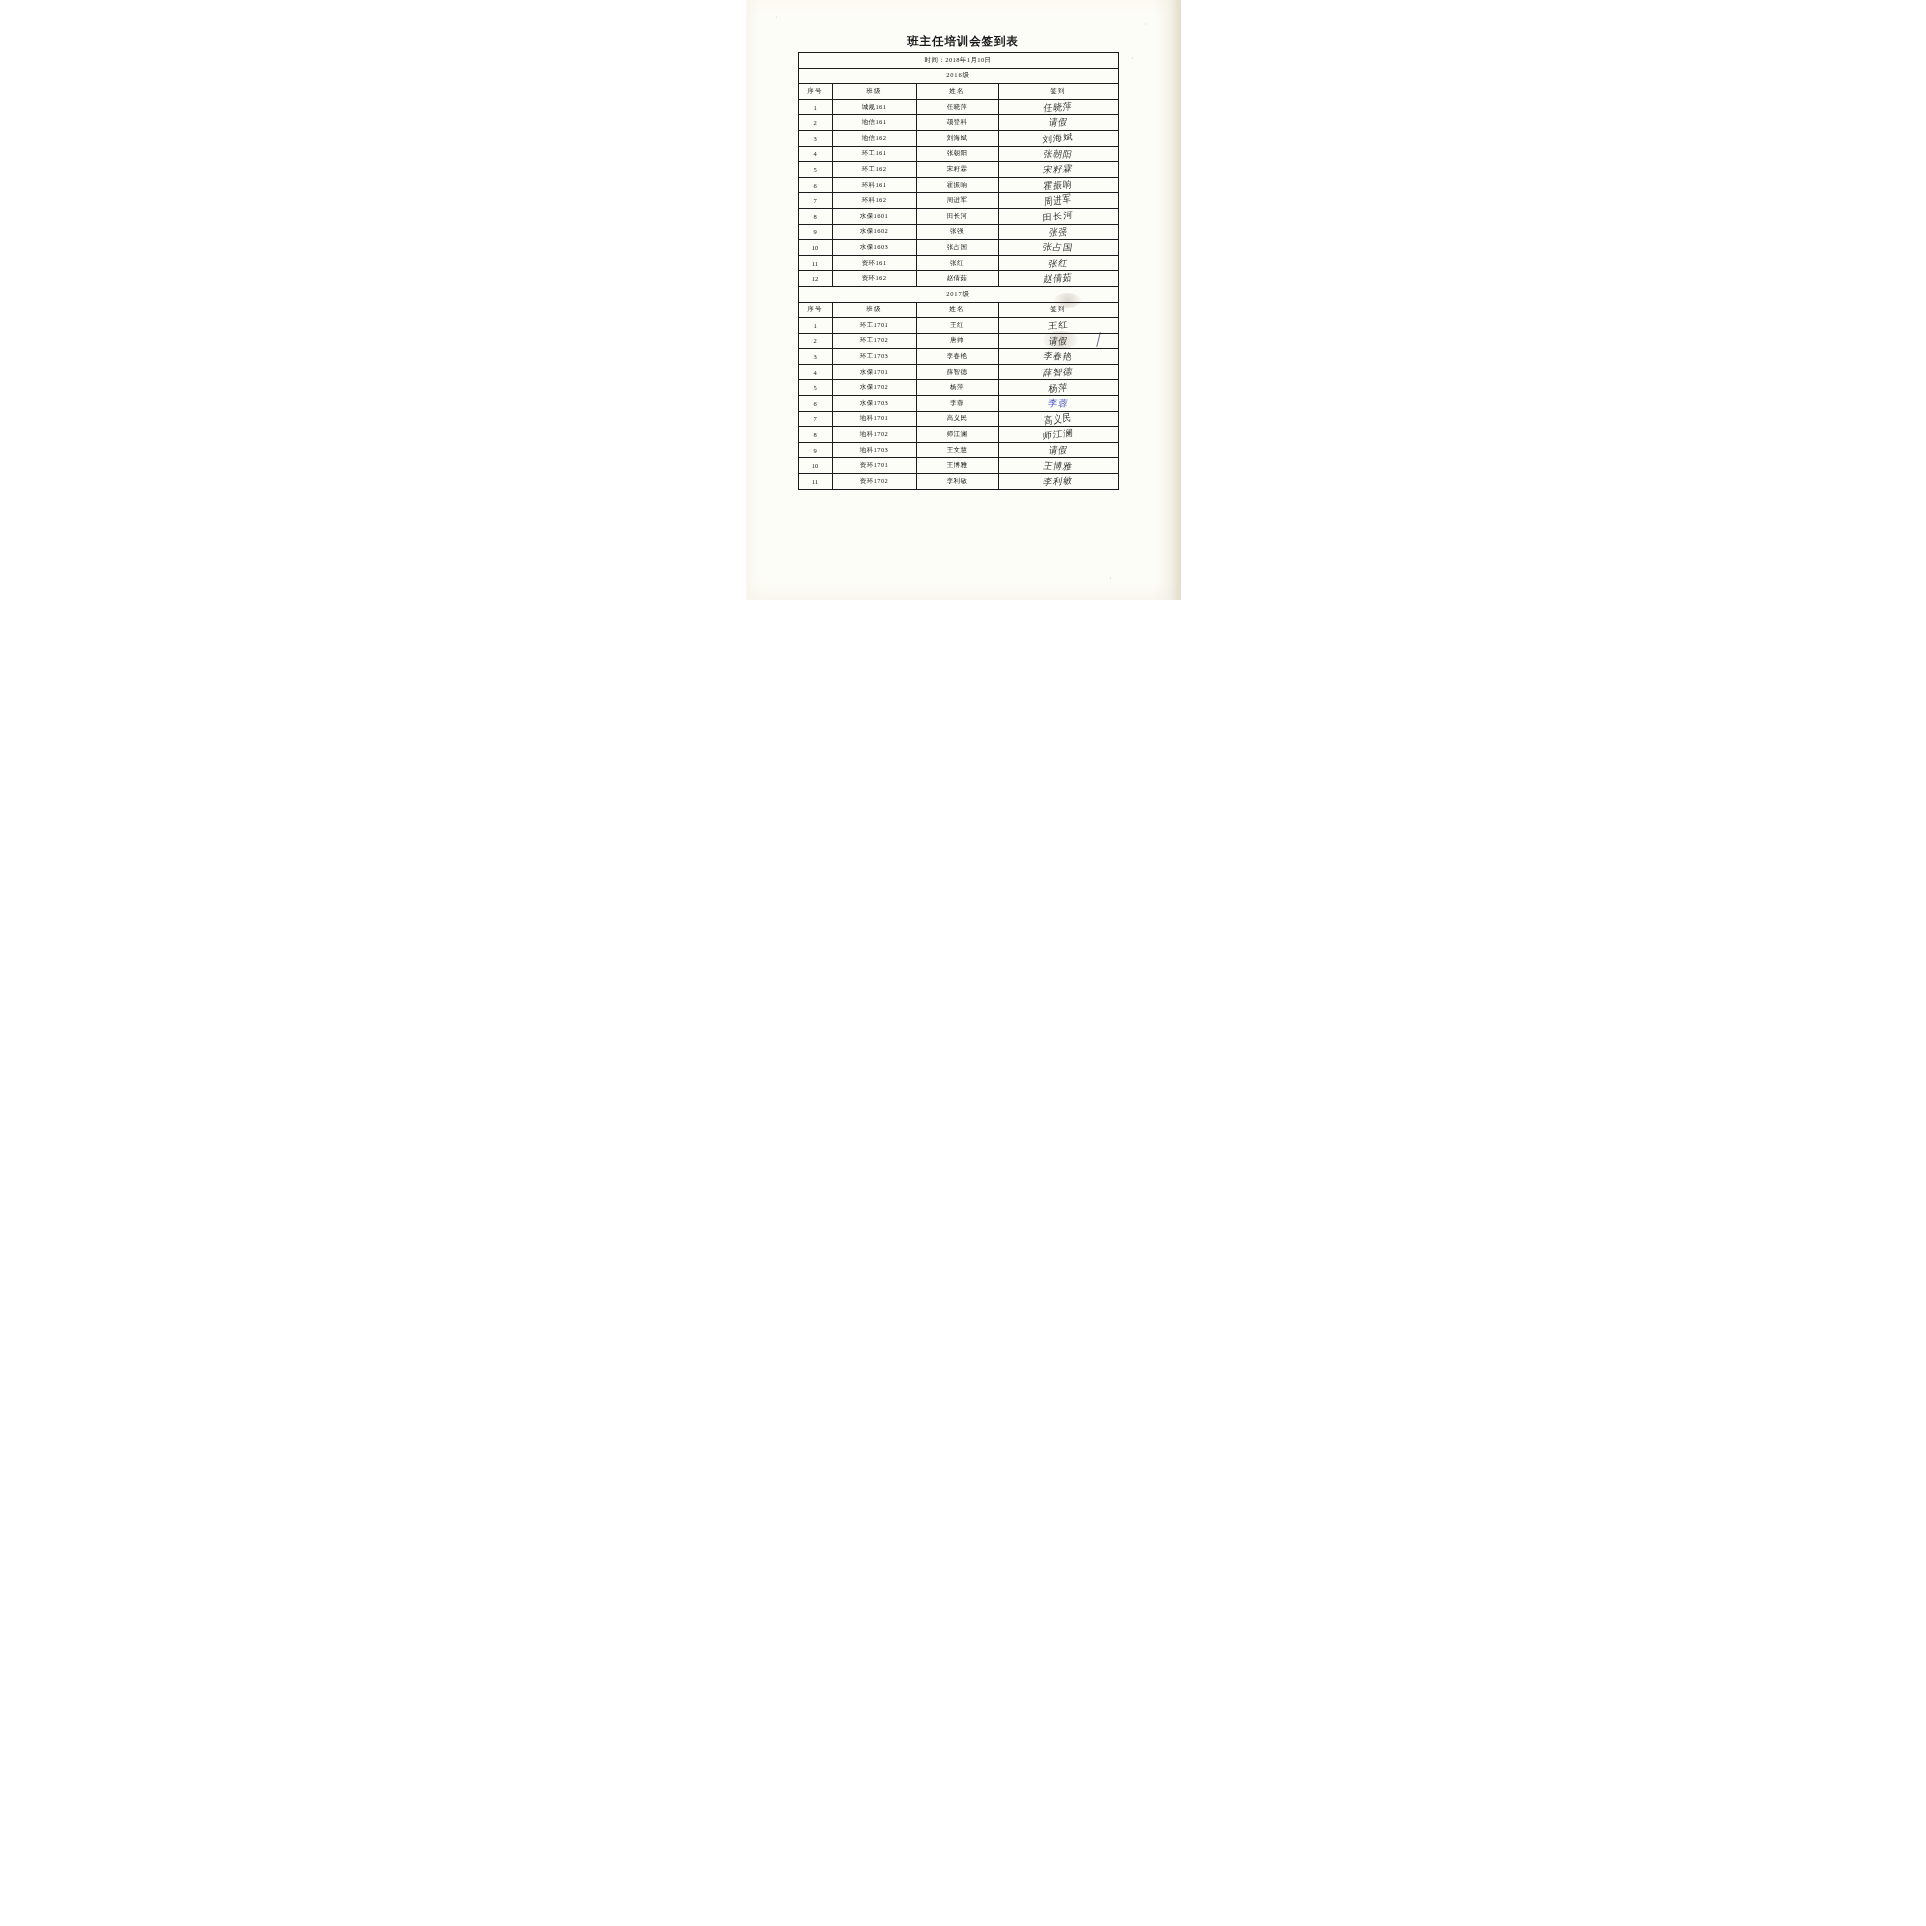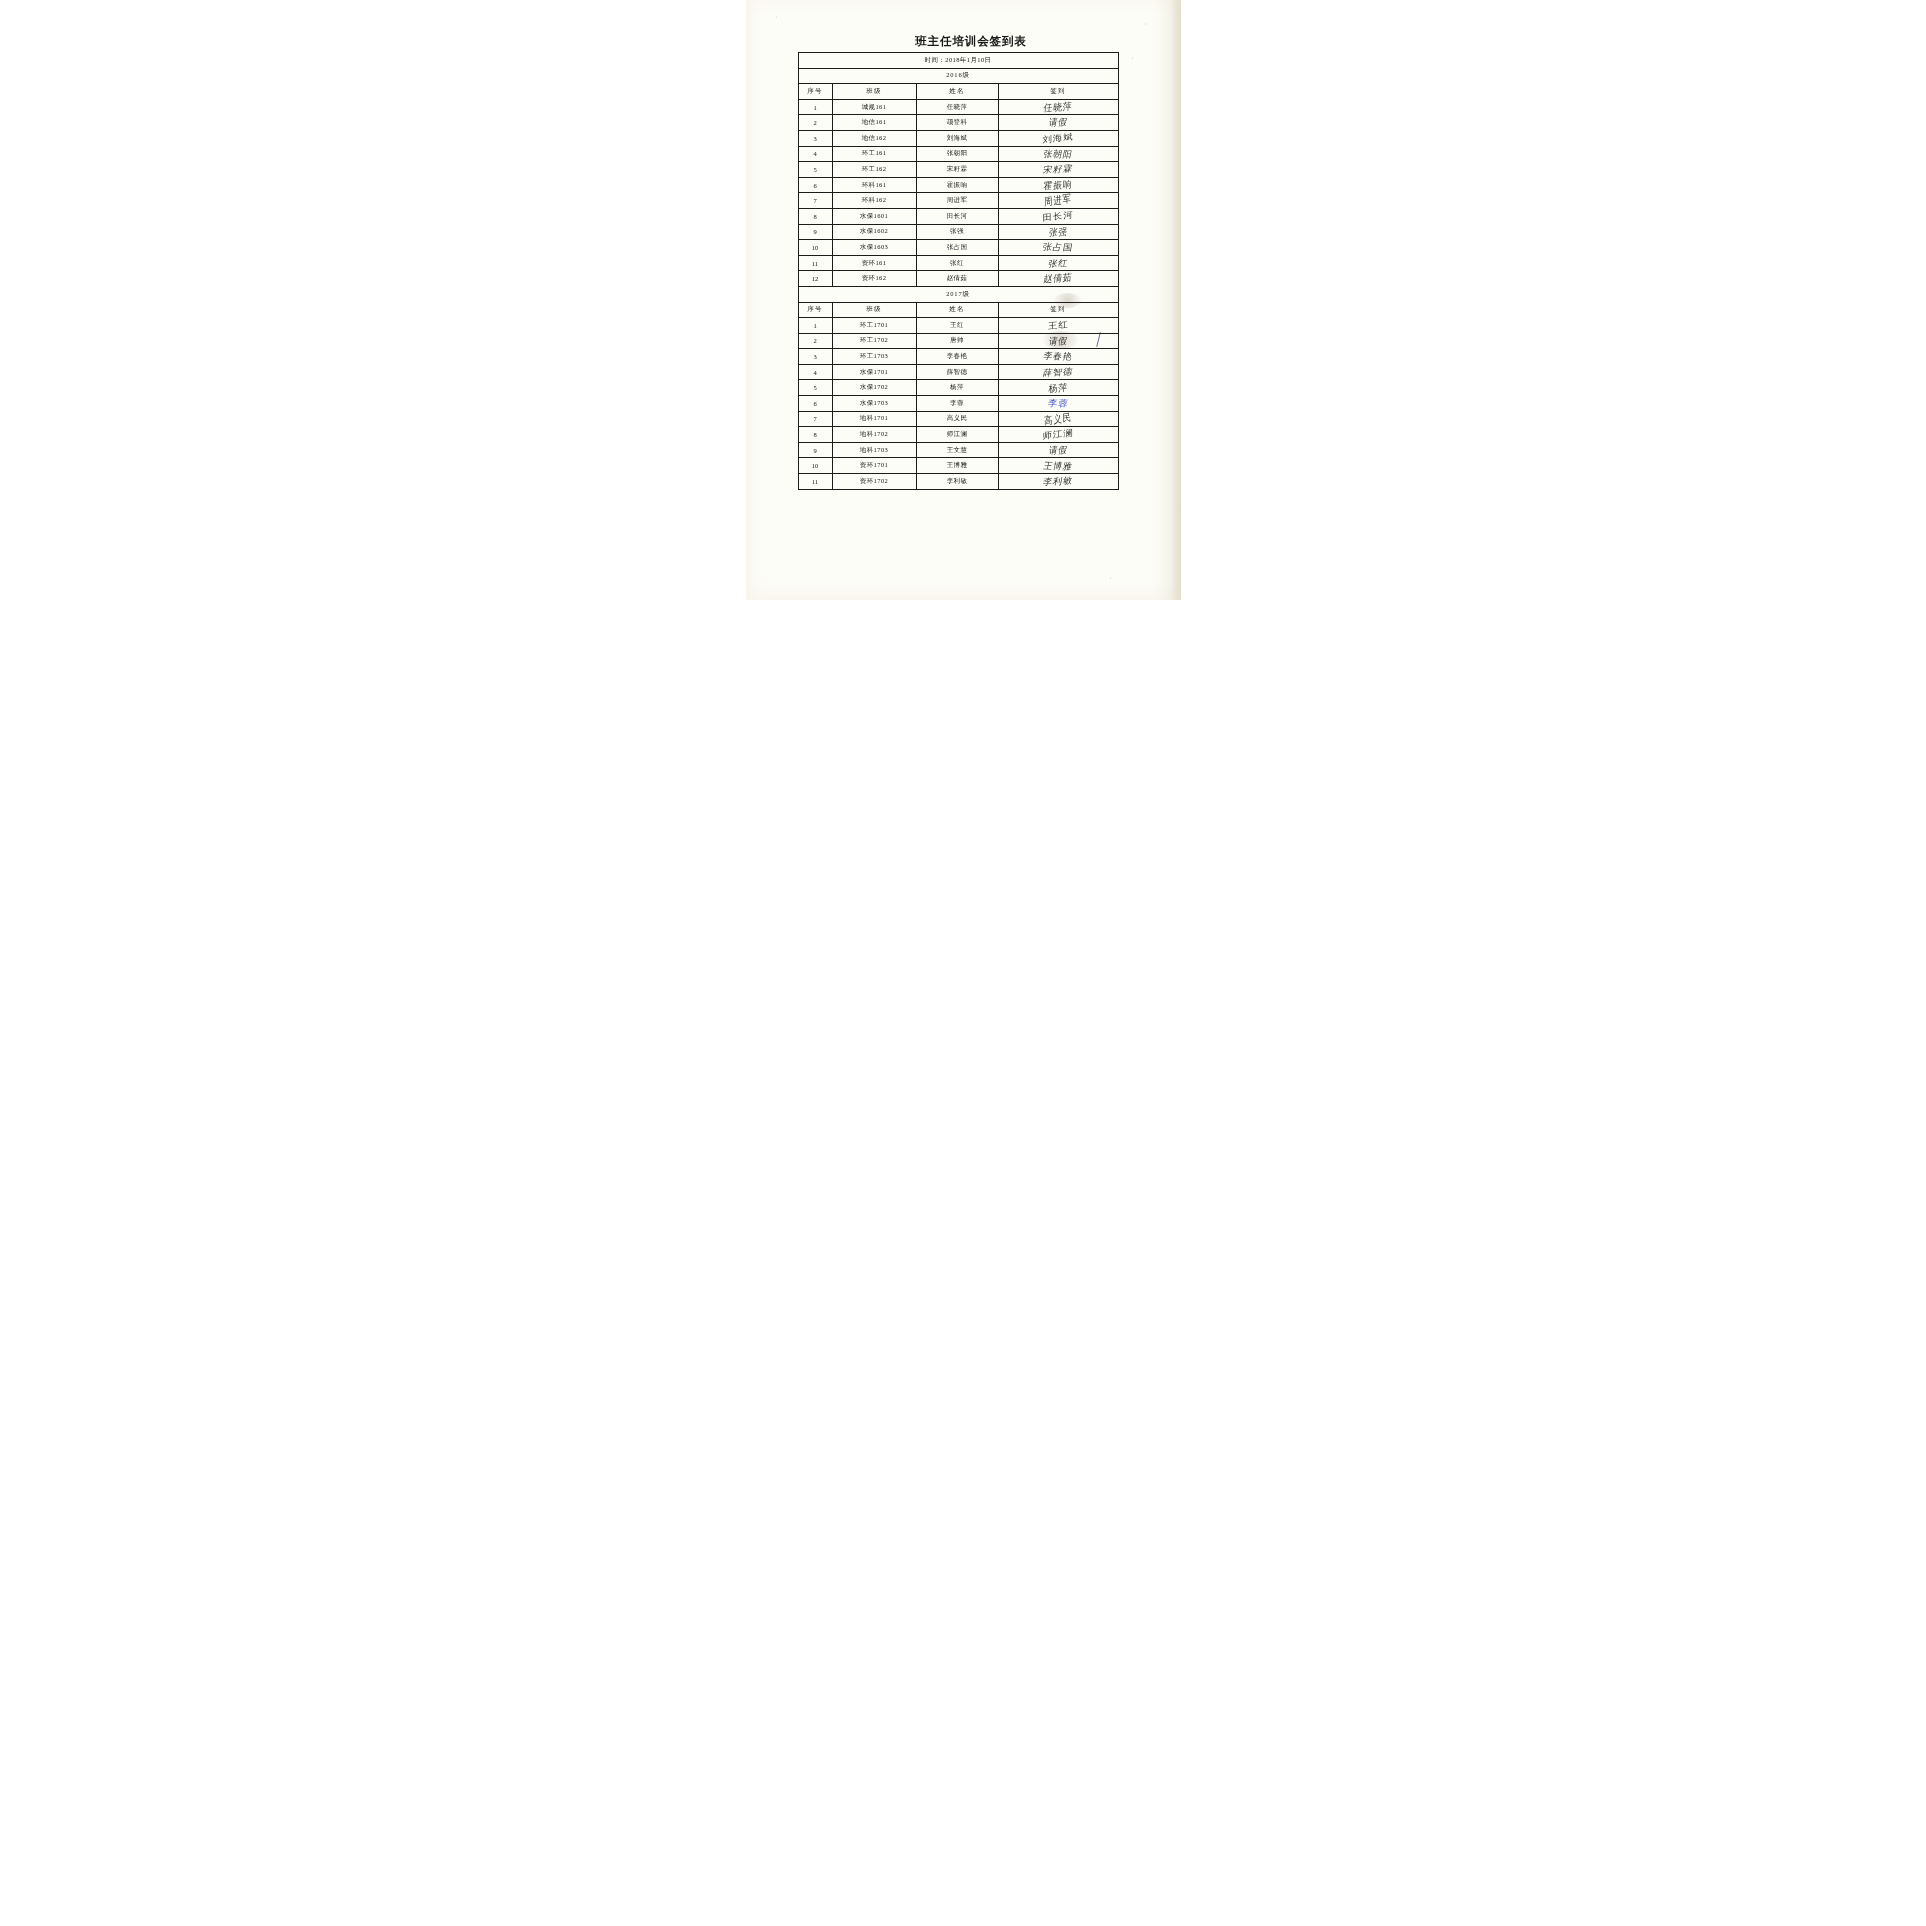--- a/index.html
+++ b/index.html
@@ -42,21 +42,21 @@
     position: absolute;
     background: #cfcabb;
     border-radius: 50%;
     opacity: .55;
     pointer-events: none;
   }
 
   .doc-title {
     position: absolute;
     top: 34px;
-    left: 8px;
+    left: 0;
     width: 100%;
     text-align: center;
     font-size: 11.6px;
     font-weight: bold;
     letter-spacing: 0.8px;
     color: #181818;
     font-family: "DejaVu Serif", serif;
   }
 
   table.signin {

